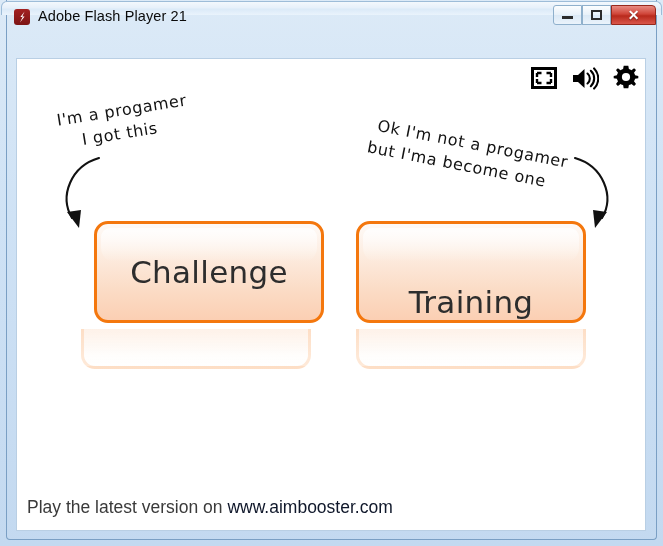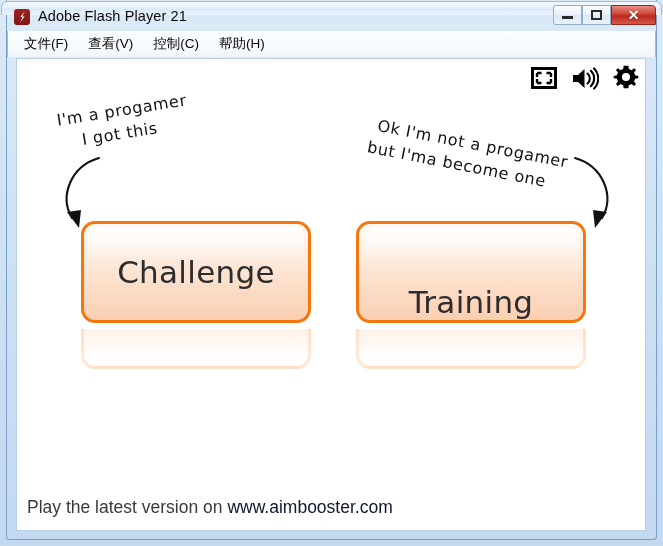--- a/index.html
+++ b/index.html
@@ -135,21 +135,21 @@
     border-radius:9px 9px 14px 14px;
     background:linear-gradient(180deg,rgba(255,255,255,.85) 0%,rgba(255,255,255,0) 100%);
     pointer-events:none;
   }
   .game-btn span.lbl{
     position:relative;z-index:2;
     font-size:31px;color:#2d2d2d;
     font-family:"DejaVu Sans",sans-serif;
     letter-spacing:.3px;
   }
-  #btn-challenge{left:64px;}
+  #btn-challenge{left:77px;}
   #btn-training{left:339px;align-items:flex-end;}
 
   .btn-reflection{
     position:absolute;top:270px;width:230px;height:40px;
     border:3px solid rgba(244,119,13,.16);
     border-top:none;
     border-radius:0 0 14px 14px;
     background:linear-gradient(180deg,rgba(251,210,180,.30) 0%,rgba(251,220,198,.06) 70%,rgba(255,255,255,0) 100%);
     box-sizing:border-box;
   }
@@ -184,26 +184,20 @@
       <div class="gl-min"></div>
     </div>
     <div class="winbtn" id="btn-max">
       <div class="gl-max"></div>
     </div>
     <div class="winbtn" id="btn-close">
       <div class="gl-close">✕</div>
     </div>
   </div>
 
-  <div id="menubar">
-    <div class="menu-item">文件(F)</div>
-    <div class="menu-item">查看(V)</div>
-    <div class="menu-item">控制(C)</div>
-    <div class="menu-item">帮助(H)</div>
-  </div>
 
   <div id="stage">
     <div id="stage-inner">
 
       <div id="flash-controls">
 
         <div>
           <svg class="fc-icon" width="26" height="22" viewBox="0 0 26 22" aria-hidden="true">
             <rect x="1.5" y="1.5" width="23" height="19" fill="none" stroke="#000000" stroke-width="3"></rect>
             <path d="M6 6 L10.5 6 M6 6 L6 10 M20 6 L15.5 6 M20 6 L20 10 M6 16 L10.5 16 M6 16 L6 12 M20 16 L15.5 16 M20 16 L20 12" stroke="#000000" stroke-width="2.4" fill="none"></path>

